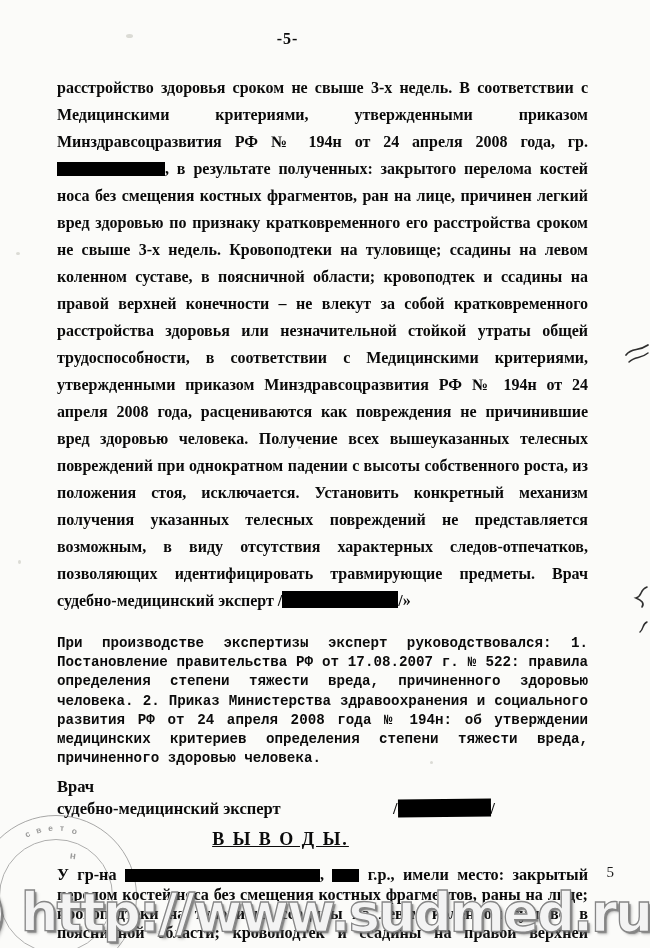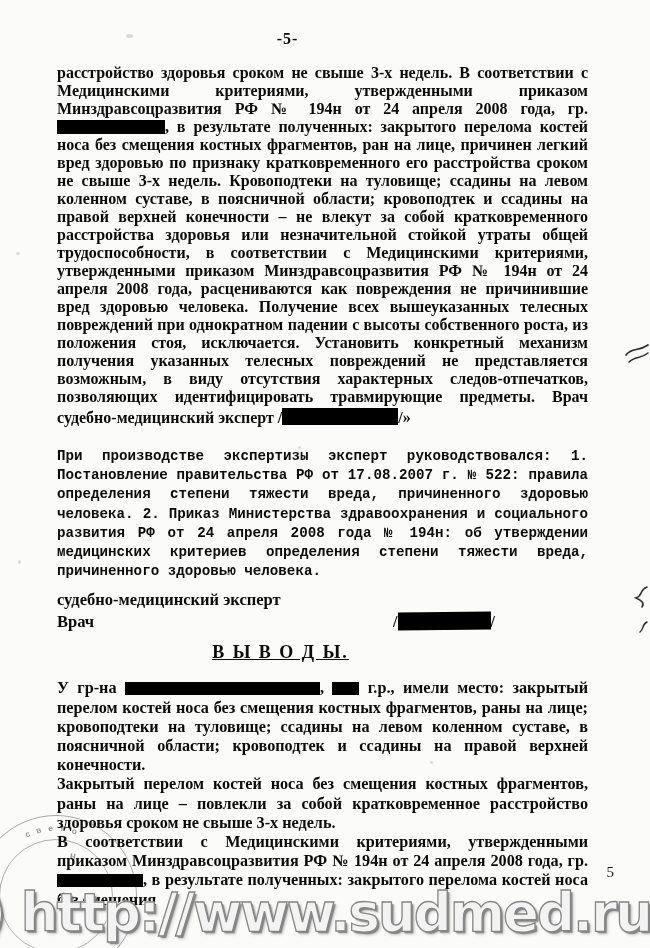--- a/index.html
+++ b/index.html
@@ -18,23 +18,23 @@
   }
   .hdr{
     text-align:center;
     margin-right:70px;
     font-size:16px;
     font-weight:bold;
     letter-spacing:1px;
   }
   p{margin:0;}
   .p1{
-    margin-top:16px;
+    margin-top:26px;
     font-size:16px;
-    line-height:18px;
+    line-height:27px;
     text-align:justify;
     font-weight:bold;
   }
   .p2{
     margin-top:20px;
     font-size:14.2px;
     line-height:19.2px;
     text-align:justify;
     font-weight:bold;
     font-family:Liberation Mono, monospace;
@@ -135,22 +135,22 @@
 
 <div class="doc">
   <div class="hdr">-5-</div>
 
   <p class="p1">расстройство здоровья сроком не свыше 3-х недель. В соответствии с Медицинскими критериями, утвержденными приказом Минздравсоцразвития РФ № 194н от 24 апреля 2008 года, гр. <span class="redact" style="width: 108px; height: 14px;"></span>, в результате полученных: закрытого перелома костей носа без смещения костных фрагментов, ран на лице, причинен легкий вред здоровью по признаку кратковременного его расстройства сроком не свыше 3-х недель. Кровоподтеки на туловище; ссадины на левом коленном суставе, в поясничной области; кровоподтек и ссадины на правой верхней конечности – не влекут за собой кратковременного расстройства здоровья или незначительной стойкой утраты общей трудоспособности, в соответствии с Медицинскими критериями, утвержденными приказом Минздравсоцразвития РФ № 194н от 24 апреля 2008 года, расцениваются как повреждения не причинившие вред здоровью человека. Получение всех вышеуказанных телесных повреждений при однократном падении с высоты собственного роста, из положения стоя, исключается. Установить конкретный механизм получения указанных телесных повреждений не представляется возможным, в виду отсутствия характерных следов-отпечатков, позволяющих идентифицировать травмирующие предметы. Врач судебно-медицинский эксперт /<span class="redact" style="width: 116px; height: 17px;"></span>/»</p>
 
   <p class="p2">При производстве экспертизы эксперт руководствовался: 1. Постановление правительства РФ от 17.08.2007 г. № 522: правила определения степени тяжести вреда, причиненного здоровью человека. 2. Приказ Министерства здравоохранения и социального развития РФ от 24 апреля 2008 года № 194н: об утверждении медицинских критериев определения степени тяжести вреда, причиненного здоровью человека.</p>
 
   <div class="sig">
     <div class="sig-left">
+      <div>Врач</div>
       <div>судебно-медицинский эксперт</div>
-      <div>Врач</div>
     </div>
     <div class="sig-right">/<span class="redact" style="width: 93px; height: 18px;"></span>/</div>
   </div>
 
   <div class="heading">В Ы В О Д Ы.</div>
 
   <div class="concl">
     <p>У гр-на <span class="redact" style="width: 195px; height: 13px;"></span>, <span class="redact" style="width: 27px; height: 13px;"></span> г.р., имели место: закрытый перелом костей носа без смещения костных фрагментов, раны на лице; кровоподтеки на туловище; ссадины на левом коленном суставе, в поясничной области; кровоподтек и ссадины на правой верхней конечности.</p>
     <p>Закрытый перелом костей носа без смещения костных фрагментов, раны на лице – повлекли за собой кратковременное расстройство здоровья сроком не свыше 3-х недель.</p>
     <p>В соответствии с Медицинскими критериями, утвержденными приказом Минздравсоцразвития РФ № 194н от 24 апреля 2008 года, гр. <span class="redact" style="width: 86px; height: 13px;"></span>, в результате полученных: закрытого перелома костей носа без смещения</p>

